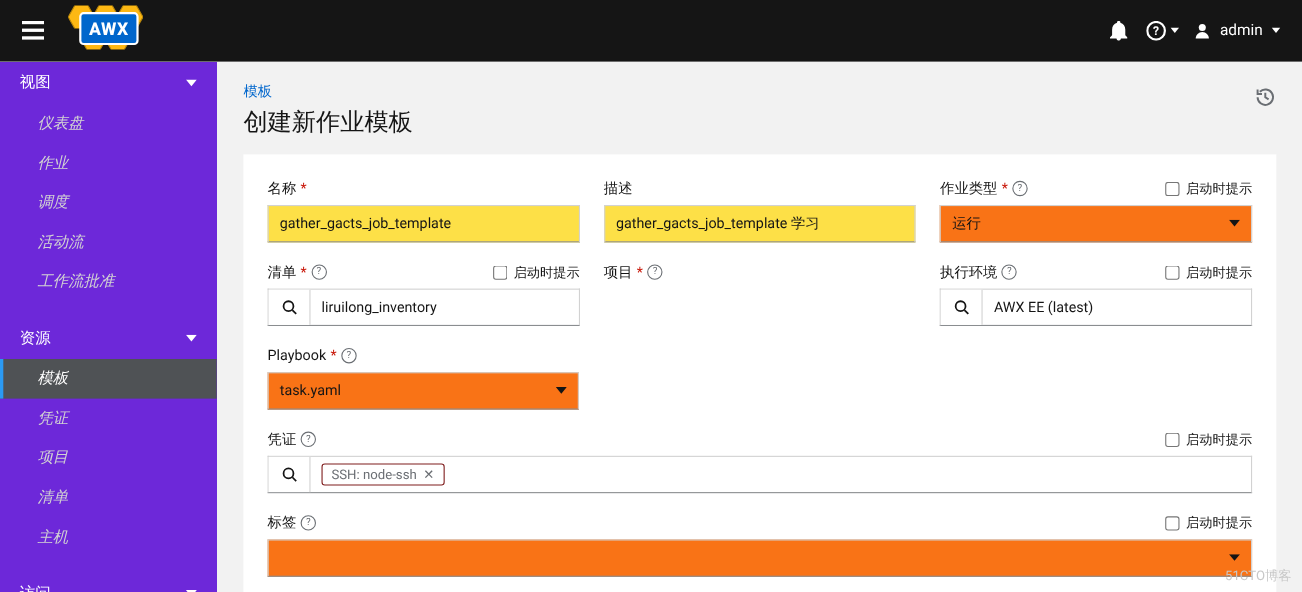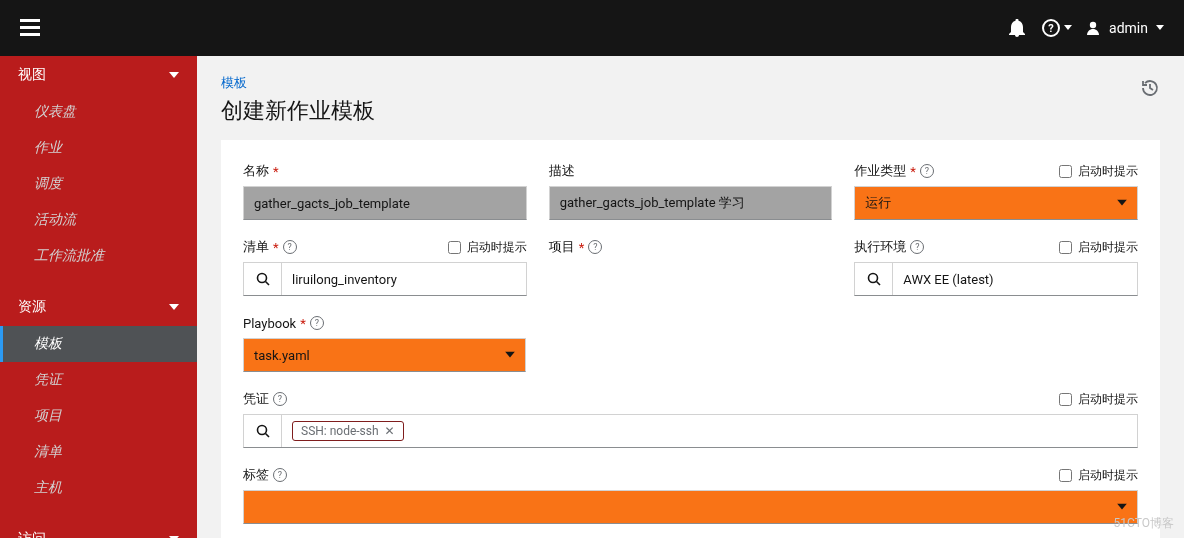--- a/index.html
+++ b/index.html
@@ -20,21 +20,21 @@
 .hex5 { left: 33px; top: 19px; }
 .logo-badge { position: absolute; left: 10px; top: 6px; width: 54px; height: 30px; background: #0066cc; border: 2px solid #fff; border-radius: 4px; display: flex; align-items: center; justify-content: center; font-size: 16px; font-weight: 800; color: #fff; letter-spacing: 0.5px; }
 .topbar-spacer { flex: 1; }
 .topbar-icon { width: 40px; display: flex; justify-content: center; align-items: center; cursor: pointer; color: #fff; }
 .user-area { display: flex; align-items: center; gap: 8px; cursor: pointer; margin-left: 8px; font-size: 14px; }
 
 
 .shell { flex: 1; display: flex; overflow: hidden; }
 
 
-.sidebar { width: 197px; background: #b91c1c; color: #d2d2d2; font-size: 14px; overflow-y: auto; flex-shrink: 0; }
+.sidebar { width: 197px; background: #6d28d9; color: #d2d2d2; font-size: 14px; overflow-y: auto; flex-shrink: 0; }
 .side-group-header { display: flex; align-items: center; justify-content: space-between; padding: 10px 18px 10px 18px; color: #fff; cursor: pointer; }
 .side-item { padding: 9px 18px 9px 34px; cursor: pointer; color: #d2d2d2; font-style: italic; }
 .side-item.active { background: #4f5255; color: #fff; position: relative; }
 .side-item.active::before { content: ""; position: absolute; left: 0; top: 0; bottom: 0; width: 3px; background: #2b9af3; }
 .side-spacer { height: 14px; }
 
 
 .main { flex: 1; overflow: auto; }
 .page-head { padding: 18px 24px 14px 24px; background: #f2f2f2; display: flex; align-items: flex-start; justify-content: space-between; }
 .breadcrumb { font-size: 13px; color: #0066cc; margin-bottom: 4px; }
@@ -47,21 +47,21 @@
 .col-full { width: 100%; }
 .col-half { width: calc(33.33% - 15px); }
 
 .field-label-row { display: flex; align-items: center; justify-content: space-between; margin-bottom: 6px; min-height: 18px; }
 .field-label { font-size: 13px; color: #151515; display: flex; align-items: center; gap: 4px; }
 .req-mark { color: #c9190b; }
 .help-icon { width: 14px; height: 14px; border: 1px solid #6a6e73; border-radius: 50%; display: inline-flex; align-items: center; justify-content: center; font-size: 9px; color: #6a6e73; cursor: pointer; }
 .launch-prompt { display: flex; align-items: center; gap: 6px; font-size: 12px; color: #151515; }
 .launch-prompt input { cursor: pointer; }
 
-.text-input { width: 100%; height: 34px; border: 1px solid #d2d2d2; border-bottom: 1px solid #8a8d90; padding: 0 10px; font-size: 13px; color: #151515; background: #a3a3a3; }
+.text-input { width: 100%; height: 34px; border: 1px solid #d2d2d2; border-bottom: 1px solid #8a8d90; padding: 0 10px; font-size: 13px; color: #151515; background: #fde047; }
 
 .lookup { display: flex; width: 100%; height: 34px; border: 1px solid #d2d2d2; border-bottom: 1px solid #8a8d90; }
 .lookup-btn { width: 38px; display: flex; align-items: center; justify-content: center; border-right: 1px solid #d2d2d2; background: #fff; cursor: pointer; }
 .lookup-val { flex: 1; padding: 0 10px; font-size: 13px; color: #151515; display: flex; align-items: center; }
 
 .select-wrap { position: relative; width: 100%; height: 34px; border: 1px solid #d2d2d2; border-bottom: 1px solid #8a8d90; background: #f97316; cursor: pointer; display: flex; align-items: center; padding: 0 32px 0 10px; font-size: 13px; color: #151515; }
 .select-caret { position: absolute; right: 10px; top: 50%; transform: translateY(-50%); }
 
 .cred-chip-row { flex: 1; padding: 0 10px; display: flex; align-items: center; gap: 8px; }
 .chip { border: 1px solid #7f1d1d; border-radius: 3px; padding: 2px 8px; font-size: 12px; color: #6a6e73; display: inline-flex; align-items: center; gap: 6px; }
@@ -72,20 +72,48 @@
 </head>
 <body>
 
 <div class="topbar">
   <div class="hamburger">
     <svg width="20" height="18">
         <rect y="0" width="20" height="3" fill="#fff"></rect>
         <rect y="7" width="20" height="3" fill="#fff"></rect>
         <rect y="14" width="20" height="3" fill="#fff"></rect>
       </svg>
+  </div>
+  <div class="logo-hex">
+    <div class="hex hex1">
+        <svg width="24" height="21">
+          <polygon points="6,0 18,0 24,10.5 18,21 6,21 0,10.5" fill="#FDB813" stroke="#B8860B" stroke-width="1"></polygon>
+        </svg>
+      </div>
+    <div class="hex hex2">
+        <svg width="24" height="21">
+          <polygon points="6,0 18,0 24,10.5 18,21 6,21 0,10.5" fill="#FDB813" stroke="#B8860B" stroke-width="1"></polygon>
+        </svg>
+      </div>
+    <div class="hex hex3">
+        <svg width="24" height="21">
+          <polygon points="6,0 18,0 24,10.5 18,21 6,21 0,10.5" fill="#FDB813" stroke="#B8860B" stroke-width="1"></polygon>
+        </svg>
+      </div>
+    <div class="hex hex4">
+        <svg width="24" height="21">
+          <polygon points="6,0 18,0 24,10.5 18,21 6,21 0,10.5" fill="#FDB813" stroke="#B8860B" stroke-width="1"></polygon>
+        </svg>
+      </div>
+    <div class="hex hex5">
+        <svg width="24" height="21">
+          <polygon points="6,0 18,0 24,10.5 18,21 6,21 0,10.5" fill="#FDB813" stroke="#B8860B" stroke-width="1"></polygon>
+        </svg>
+      </div>
+    <div class="logo-badge">AWX</div>
   </div>
   <div class="topbar-spacer"></div>
   <div class="topbar-icon">
     <svg width="16" height="18" viewBox="0 0 16 18">
         <path fill="#fff" d="M8 18c1.1 0 2-.9 2-2H6c0 1.1.9 2 2 2zm6-5V8c0-3.07-1.63-5.64-4.5-6.32V1c0-.55-.45-1-1.5-1S6.5.45 6.5 1v.68C3.64 2.36 2 4.92 2 8v5l-2 2v1h16v-1l-2-2z"></path>
       </svg>
   </div>
   <div class="topbar-icon">
     <svg width="18" height="18" viewBox="0 0 18 18">
         <circle cx="9" cy="9" r="8" fill="none" stroke="#fff" stroke-width="2"></circle>

